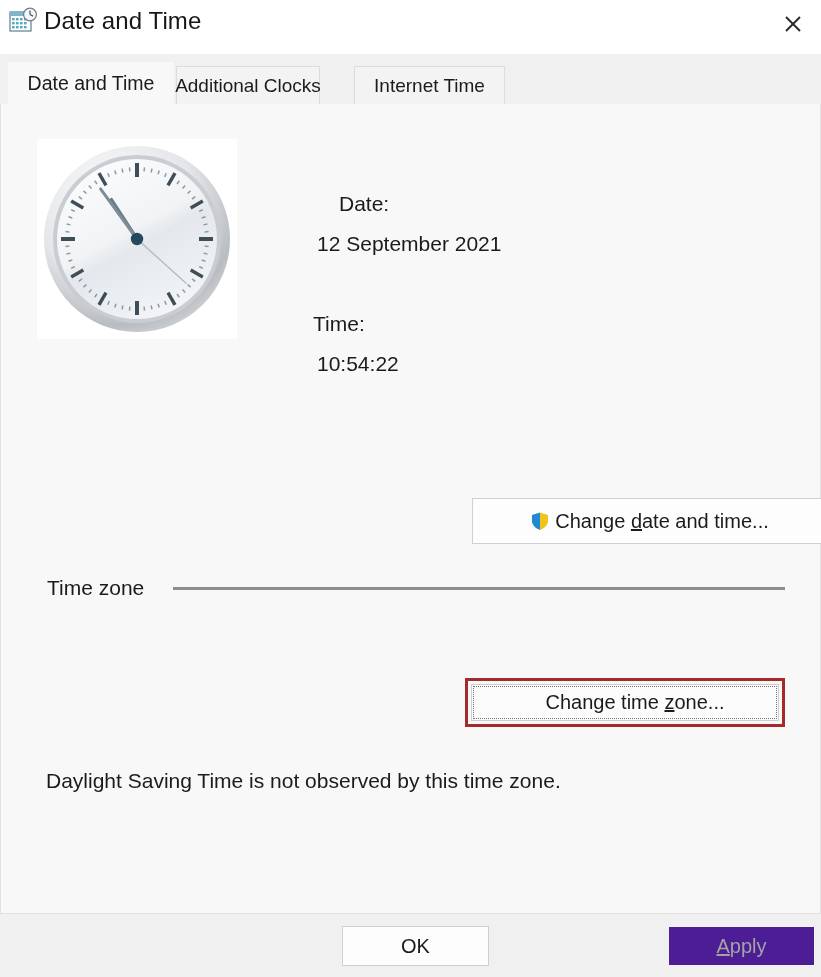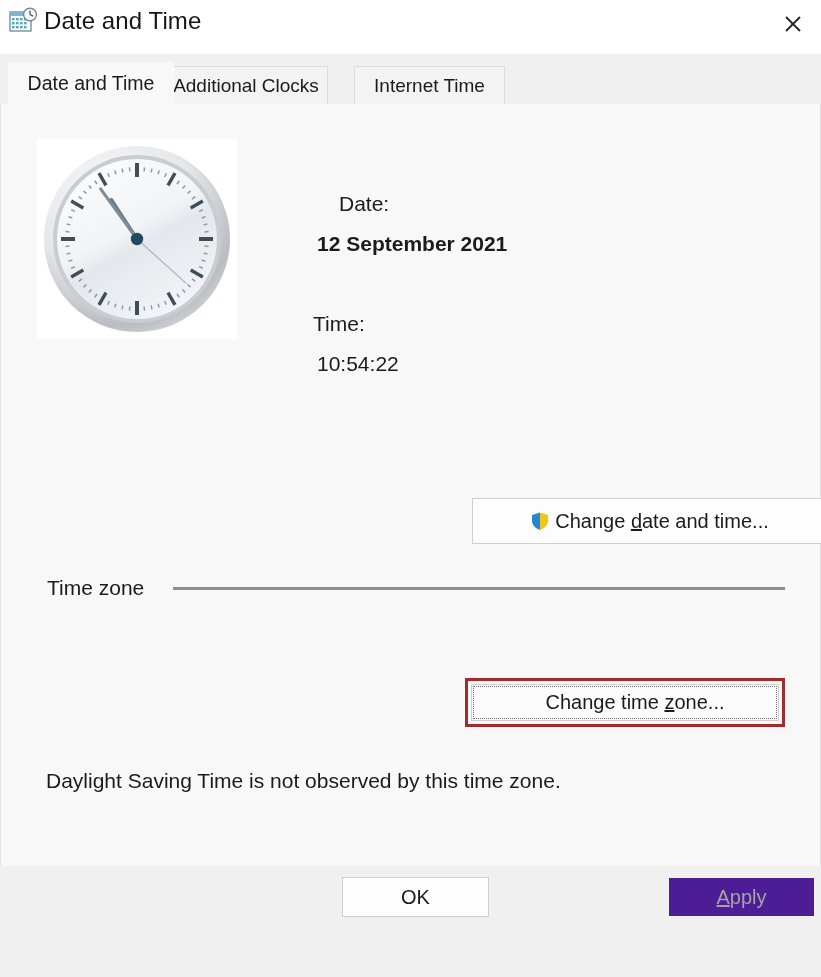--- a/index.html
+++ b/index.html
@@ -83,21 +83,21 @@
   }
   .tab.active {
     top: 8px;
     height: 42px;
     background: #f8f8f8;
     border: none;
     z-index: 3;
     font-size: 19.5px;
   }
   .tab-0 { left: 8px;   width: 166px; }
-  .tab-1 { left: 164px; width: 164px; }
+  .tab-1 { left: 176px; width: 144px; }
   .tab-2 { left: 354px; width: 151px; }
 
   
   .panel {
     position: absolute;
     left: 0;
     top: 104px;
     width: 821px;
     height: 810px;
     background: #f8f8f8;
@@ -125,21 +125,21 @@
     color: #1b1b1b;
     white-space: nowrap;
   }
   .field-value {
     position: absolute;
     font-size: 21px;
     color: #1b1b1b;
     white-space: nowrap;
   }
   .lbl-date  { left: 312px; top: 88px; margin-left: 26px; }
-  .val-date  { left: 316px; top: 128px; font-weight: bold; }
+  .val-date  { left: 316px; top: 128px; }
   .lbl-time  { left: 312px; top: 208px; }
   .val-time  { left: 316px; top: 248px; }
 
   
   .btn {
     position: absolute;
     box-sizing: border-box;
     background: #fdfdfd;
     border: 1px solid #d0d0d0;
     display: flex;
@@ -229,21 +229,21 @@
     top: 665px;
     font-size: 21px;
     color: #1b1b1b;
     white-space: nowrap;
   }
 
   
   .footer {
     position: absolute;
     left: 0;
-    top: 866px;
+    top: 915px;
     width: 821px;
     height: 62px;
     background: #f0f0f0;
   }
   .fbtn {
     position: absolute;
     box-sizing: border-box;
     top: 11px;
     height: 40px;
     display: flex;

